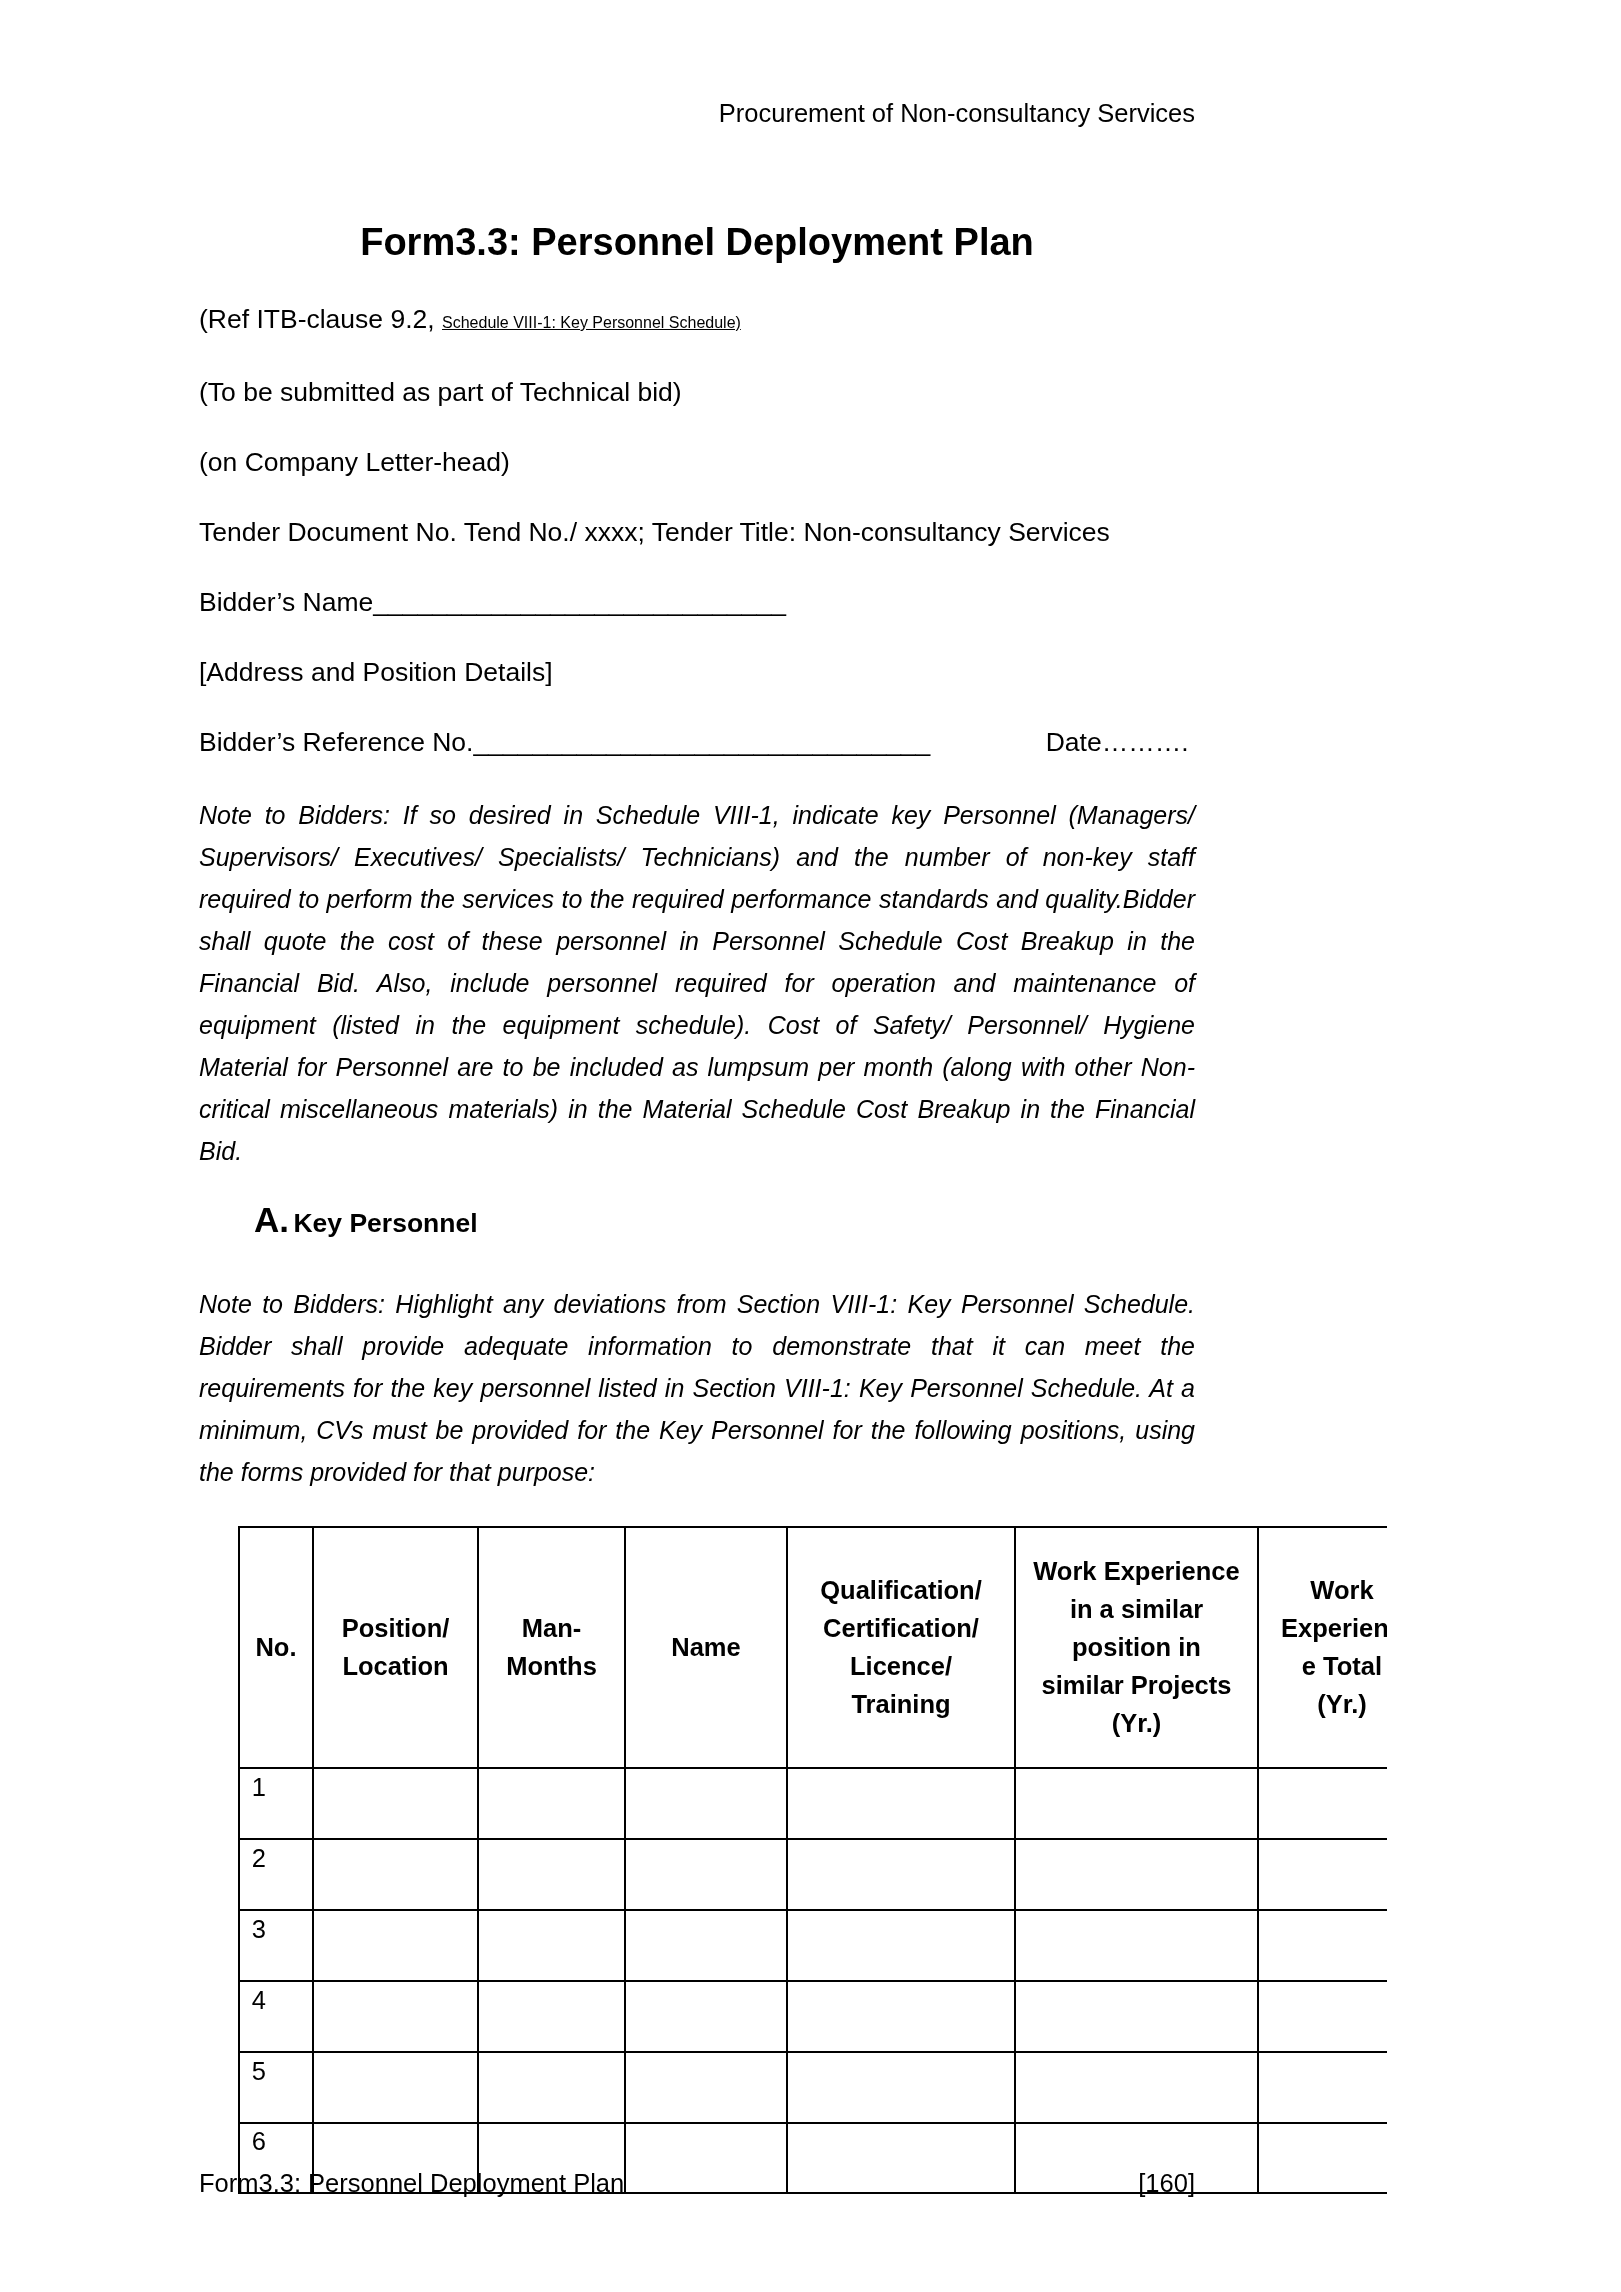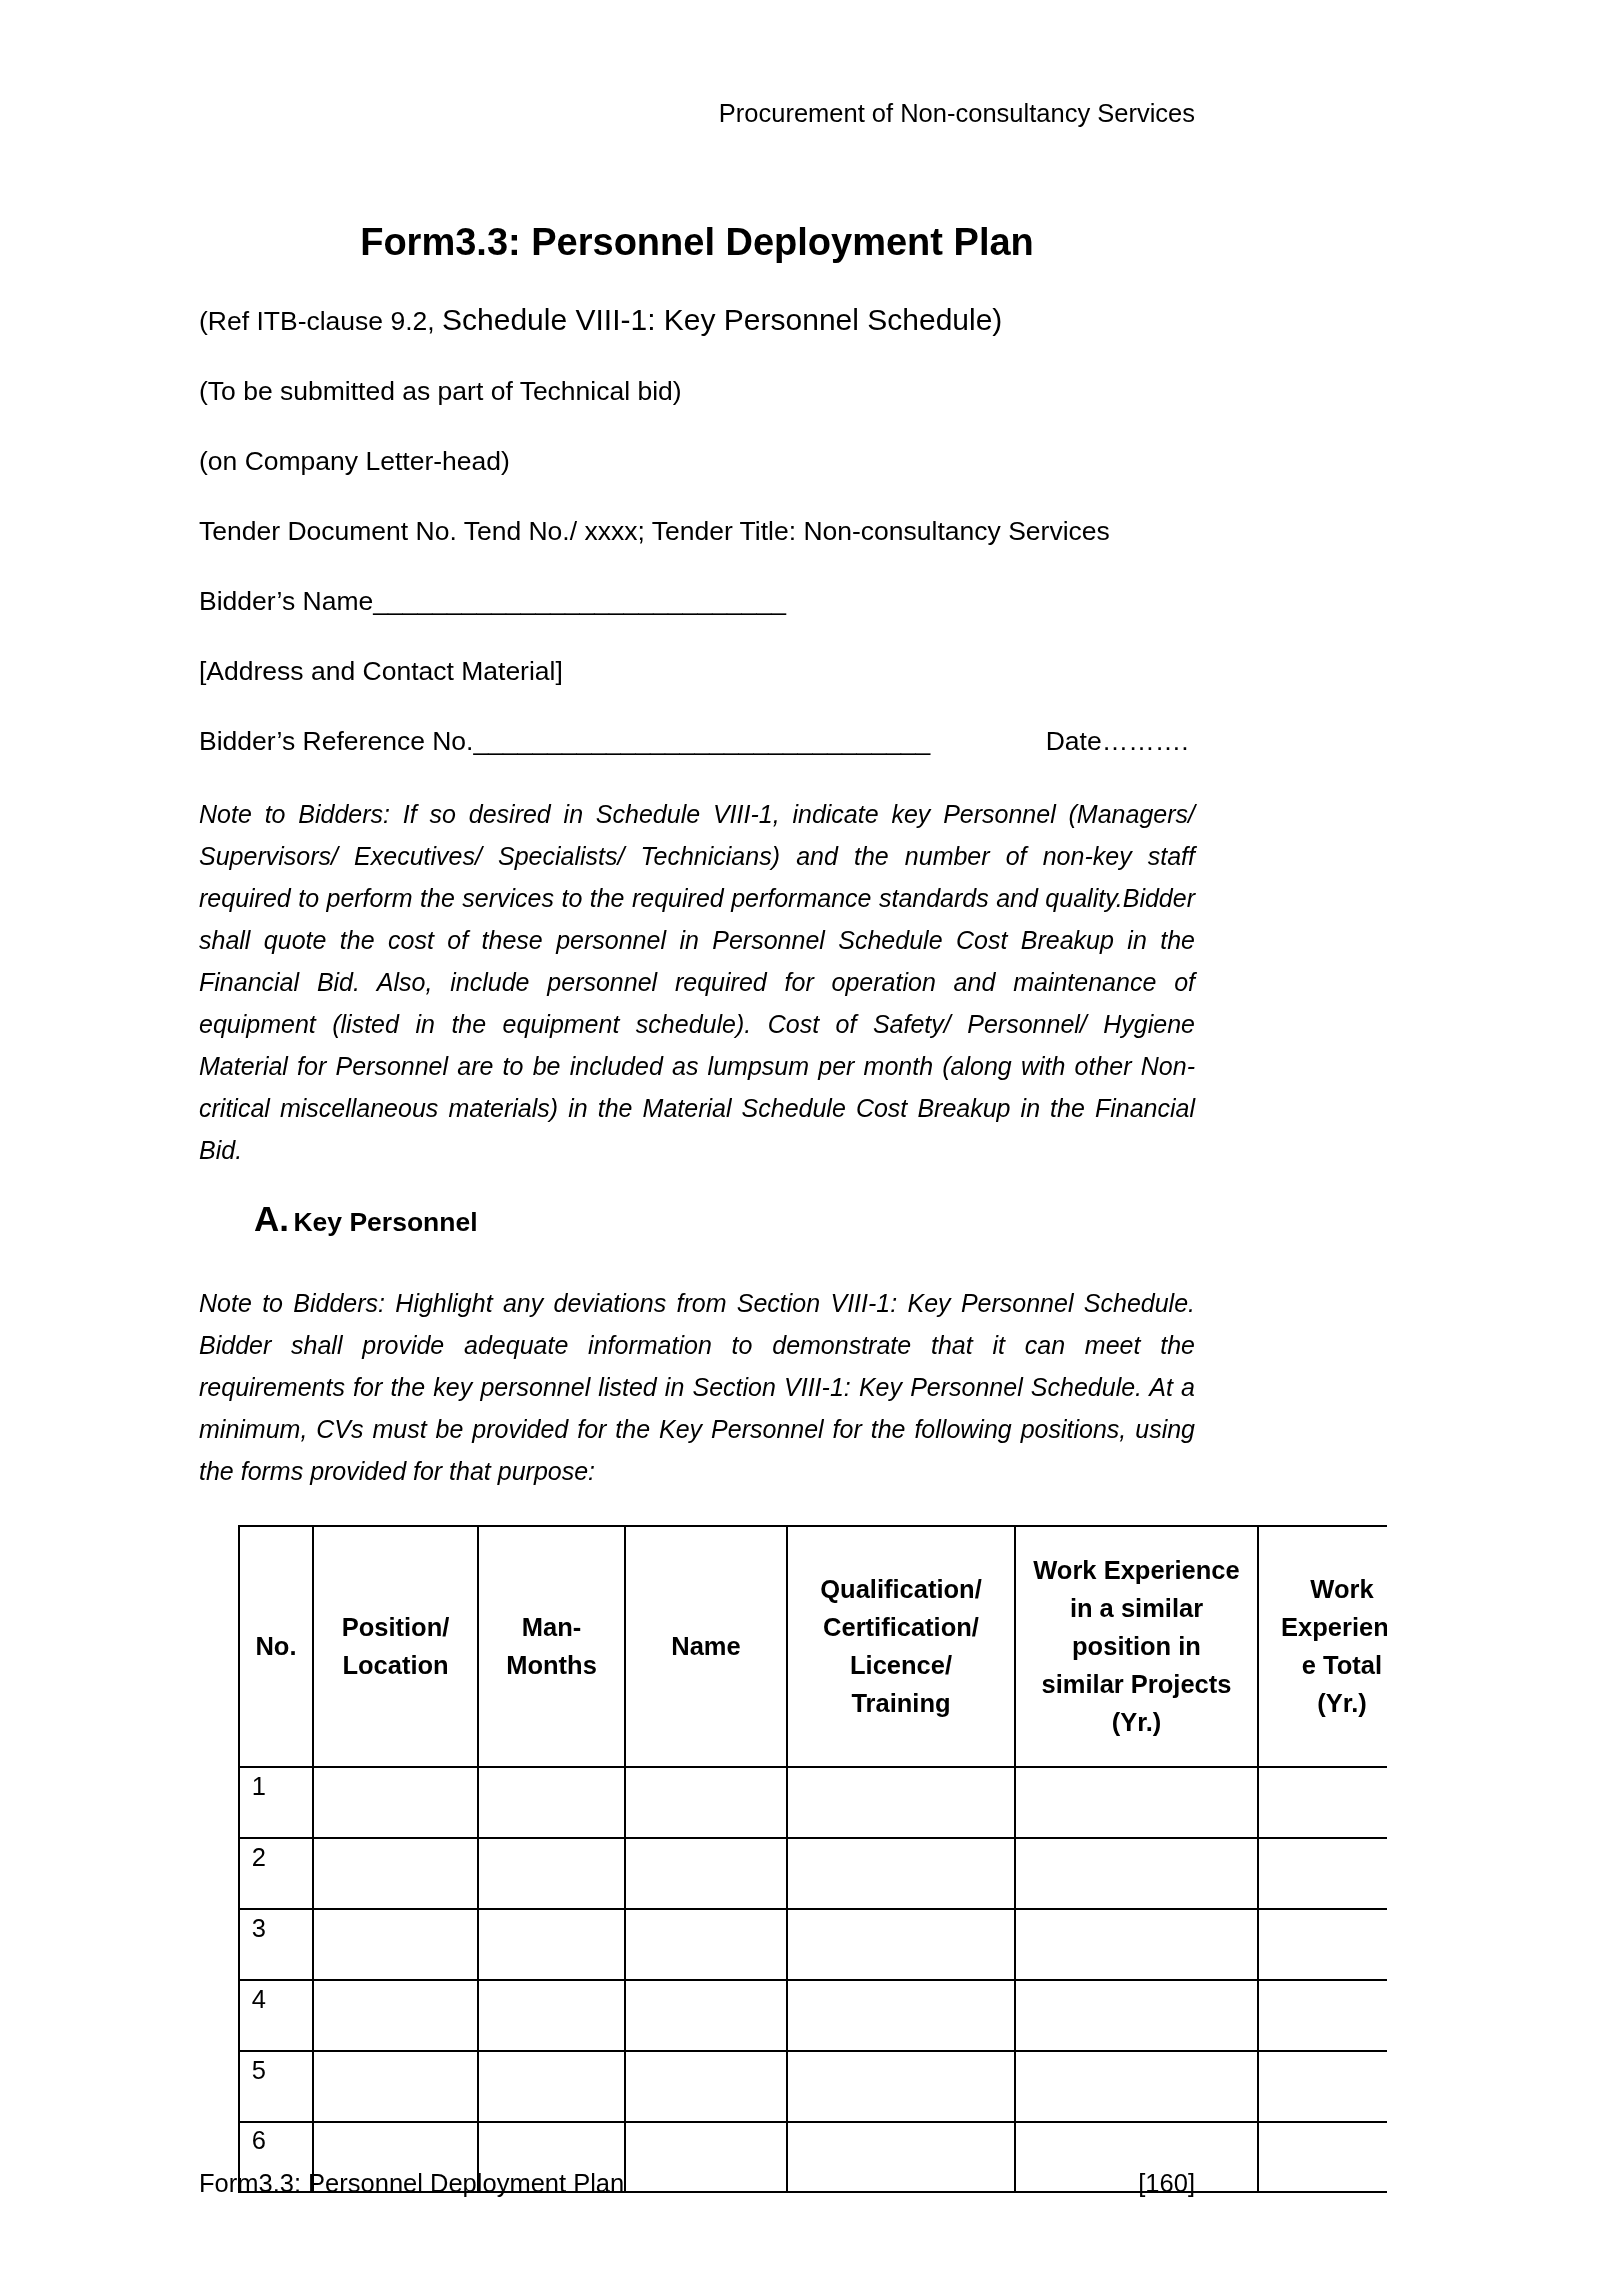--- a/index.html
+++ b/index.html
@@ -29,21 +29,22 @@
     font-weight: 700;
     margin: 90px 0 0 0;
     line-height: 47px;
   }
   .body-line {
     font-size: 26.5px;
     line-height: 33px;
     margin: 37px 0 0 0;
   }
   .small-text {
-    font-size: 30px;
+    font-size: 16px;
+    text-decoration: underline;
   }
   .date-label {
     margin-left: 108px;
   }
   .note {
     font-size: 25px;
     font-style: italic;
     line-height: 42px;
     margin: 35px 0 0 0;
     text-align: justify;
@@ -120,21 +121,21 @@
   </p>
 
   <p class="body-line">(To be submitted as part of Technical bid)</p>
 
   <p class="body-line">(on Company Letter-head)</p>
 
   <p class="body-line">Tender Document No. Tend No./ xxxx; Tender Title: Non-consultancy Services</p>
 
   <p class="body-line">Bidder’s Name____________________________</p>
 
-  <p class="body-line">[Address and Contact Material]</p>
+  <p class="body-line">[Address and Position Details]</p>
 
   <p class="body-line">
     <span>Bidder’s Reference No._______________________________</span>
     <span class="date-label">Date……….</span>
   </p>
 
   <p class="note">Note to Bidders: If so desired in Schedule VIII-1, indicate key Personnel (Managers/ Supervisors/ Executives/ Specialists/ Technicians) and the number of non-key staff required to perform the services to the required performance standards and quality.Bidder shall quote the cost of these personnel in Personnel Schedule Cost Breakup in the Financial Bid. Also, include personnel required for operation and maintenance of equipment (listed in the equipment schedule). Cost of Safety/ Personnel/ Hygiene Material for Personnel are to be included as lumpsum per month (along with other Non-critical miscellaneous materials) in the Material Schedule Cost Breakup in the Financial Bid.</p>
 
   <p class="section-heading">
     <span class="section-letter">A.</span>

